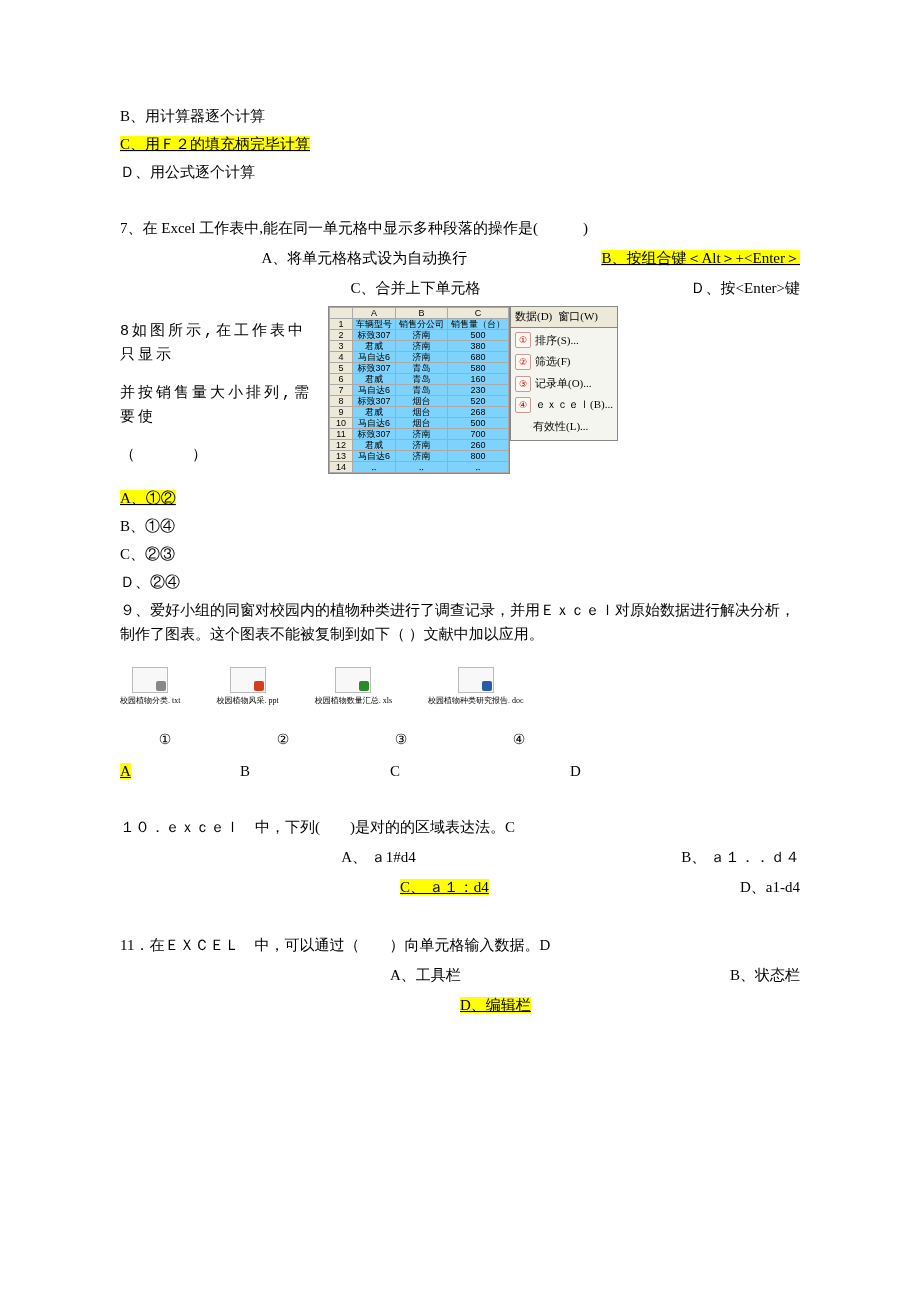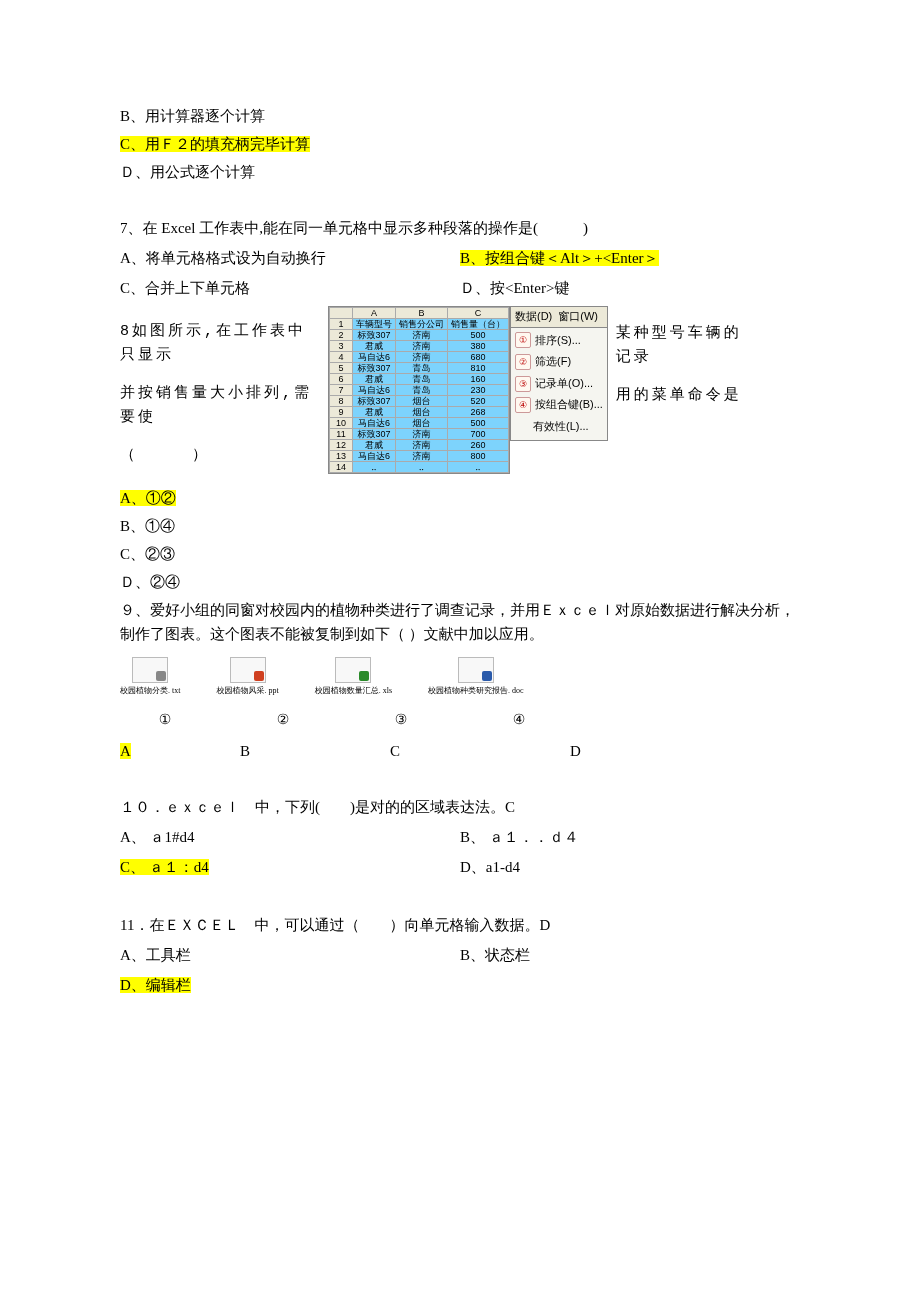--- a/index.html
+++ b/index.html
@@ -11,20 +11,21 @@
       background: white;
       color: #000;
       width: 920px;
       box-sizing: border-box;
     }
     p {
       margin: 4px 0;
     }
     .highlight {
       background-color: #ffff00;
+      text-decoration: underline;
     }
     .q8-container {
       display: flex;
       align-items: flex-start;
       gap: 8px;
     }
     .q8-left {
       flex: 0 0 auto;
       width: 200px;
       font-family: Liberation Mono, monospace;
@@ -61,21 +62,21 @@
     .mini-table .hdr {
       background: #ece9d8;
       font-weight: normal;
     }
     .mini-table .row-hdr {
       background: #ece9d8;
       width: 16px;
     }
     .menu-box {
       font-size: 11px;
-      font-family: Liberation Sans, sans-serif;
+      font-family: Liberation Serif, serif;
     }
     .menu-header {
       background: #ece9d8;
       border: 1px solid #888;
       padding: 1px 4px;
       display: flex;
       gap: 6px;
     }
     .menu-items {
       background: #f5f5f0;
@@ -97,21 +98,21 @@
       color: #b00;
       border-radius: 2px;
       text-align: center;
       line-height: 14px;
       font-size: 9px;
       background: #fff8f0;
     }
     .file-icons {
       display: flex;
       gap: 36px;
-      margin: 11px 0;
+      margin: 21px 0;
     }
     .file-icon {
       display: flex;
       flex-direction: column;
       align-items: center;
       font-size: 8px;
     }
     .file-icon .thumb {
       width: 36px;
       height: 26px;
@@ -133,20 +134,21 @@
       text-align: center;
       line-height: 10px;
     }
     .badge-txt { background: #888; }
     .badge-ppt { background: #d04020; }
     .badge-xls { background: #2a8a2a; }
     .badge-doc { background: #2a5aaa; }
     .opt-row {
       display: flex;
       margin: 6px 0;
+      justify-content: flex-end;
     }
     .opt-row > span:first-child { flex: 0 0 50%; }
     .mid-flex {
       display: flex;
       align-items: flex-start;
     }
     .icon-labels {
       display: flex;
       gap: 28px;
       margin: 4px 0 8px 0;
@@ -213,21 +215,21 @@
         <tr>
               <td class="row-hdr">4</td>
               <td>马自达6</td>
               <td>济南</td>
               <td>680</td>
             </tr>
         <tr>
               <td class="row-hdr">5</td>
               <td>标致307</td>
               <td>青岛</td>
-              <td>810</td>
+              <td>580</td>
             </tr>
         <tr>
               <td class="row-hdr">6</td>
               <td>君威</td>
               <td>青岛</td>
               <td>160</td>
             </tr>
         <tr>
               <td class="row-hdr">7</td>
               <td>马自达6</td>
@@ -292,32 +294,28 @@
         <div>
             <span class="circle-num">②</span>
             <span>筛选(F)</span>
           </div>
         <div>
             <span class="circle-num">③</span>
             <span>记录单(O)...</span>
           </div>
         <div>
             <span class="circle-num">④</span>
-            <span>按组合键(B)...</span>
+            <span>ｅｘｃｅｌ(B)...</span>
           </div>
         <div>
             <span style="width:14px"></span>
             <span>有效性(L)...</span>
           </div>
       </div>
     </div>
-  </div>
-  <div class="q8-right-text">
-    <p>某种型号车辆的记录</p>
-    <p>用的菜单命令是</p>
   </div>
 </div>
 
 <p><span class="highlight">A、①②</span></p>
 <p>B、①④</p>
 <p>C、②③</p>
 <p>Ｄ、②④</p>
 
 <p>９、爱好小组的同窗对校园内的植物种类进行了调查记录，并用Ｅｘｃｅｌ对原始数据进行解决分析，制作了图表。这个图表不能被复制到如下（  ）文献中加以应用。</p>
 

